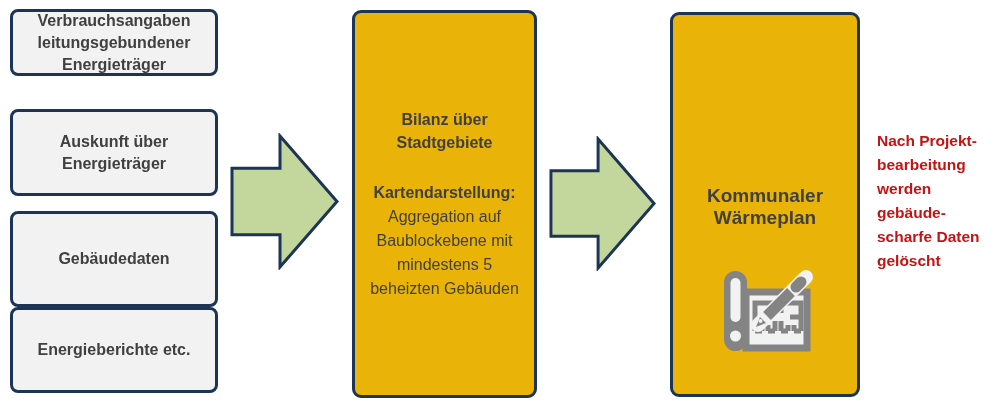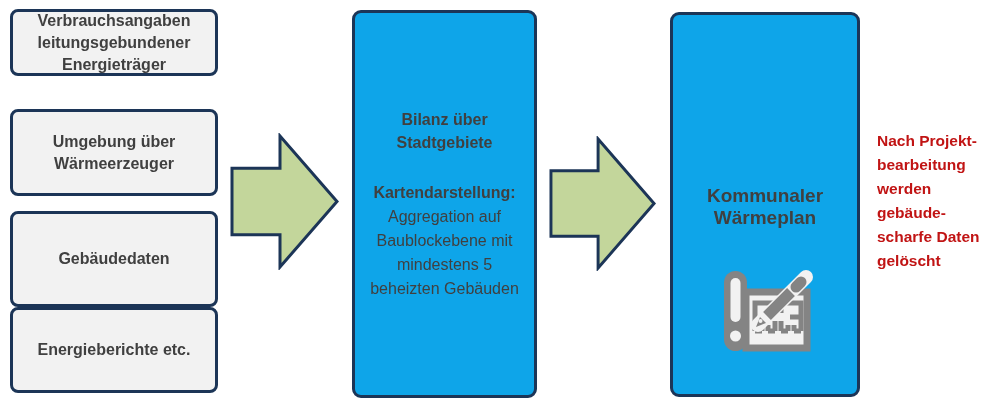--- a/index.html
+++ b/index.html
@@ -13,21 +13,21 @@
     background:#f2f2f2;border:3px solid #1c3557;border-radius:8px;
     display:flex;align-items:center;justify-content:center;text-align:center;
     color:#404040;font-weight:bold;font-size:16px;line-height:22px;padding:0 16px;
   }
   .databox.b1{top:9px;height:67px;}
   .databox.b2{top:109px;height:87px;}
   .databox.b3{top:211px;height:96px;}
   .databox.b4{top:307px;height:86px;}
   
   .stagebox{
-    position:absolute;box-sizing:border-box;background:#0ea5e9;
+    position:absolute;box-sizing:border-box;background:#eab308;
     border:3px solid #1c3557;border-radius:9px;color:#404040;
   }
   .midbox{
     left:352px;top:10px;width:185px;height:388px;
     display:flex;flex-direction:column;align-items:center;justify-content:center;
     text-align:center;font-size:16px;line-height:24px;padding:0 11px;
   }
   .mid-title{font-weight:bold;line-height:23px;margin-bottom:27px;}
   .mid-map-heading{font-weight:bold;}
   .mid-map-body{font-weight:normal;}
@@ -51,21 +51,21 @@
 </style>
 </head>
 <body>
 
 <div class="canvas">
 
   <div class="databox b1">
     <span>Verbrauchsangaben leitungsgebundener Energieträger</span>
   </div>
   <div class="databox b2">
-    <span>Umgebung über Wärmeerzeuger</span>
+    <span>Auskunft über Energieträger</span>
   </div>
   <div class="databox b3">
     <span>Gebäudedaten</span>
   </div>
   <div class="databox b4">
     <span>Energieberichte etc.</span>
   </div>
 
   <svg class="arrow a1" viewBox="0 0 110 136" preserveAspectRatio="none" aria-hidden="true">
     <polygon points="2,35 50,35 50,3 107,68 50,133 50,101 2,101" fill="#c3d69b" stroke="#1c3557" stroke-width="3" stroke-linejoin="miter"></polygon>

